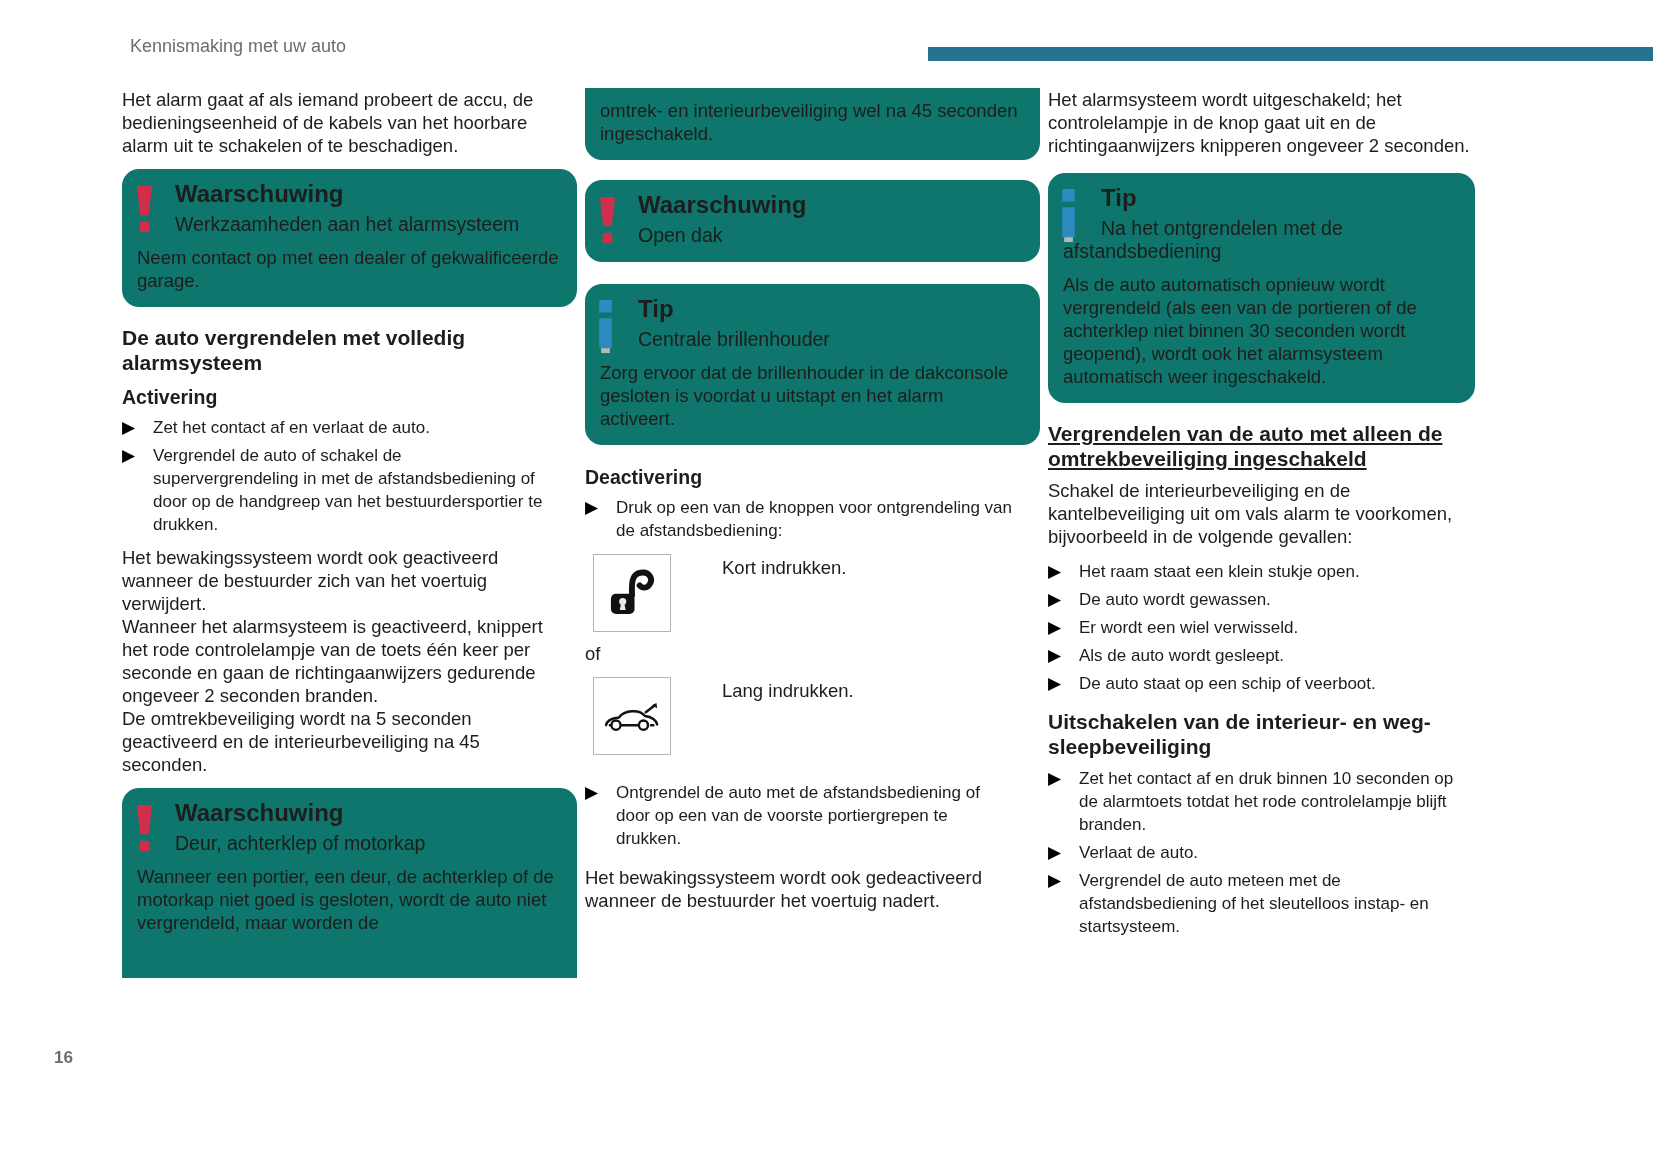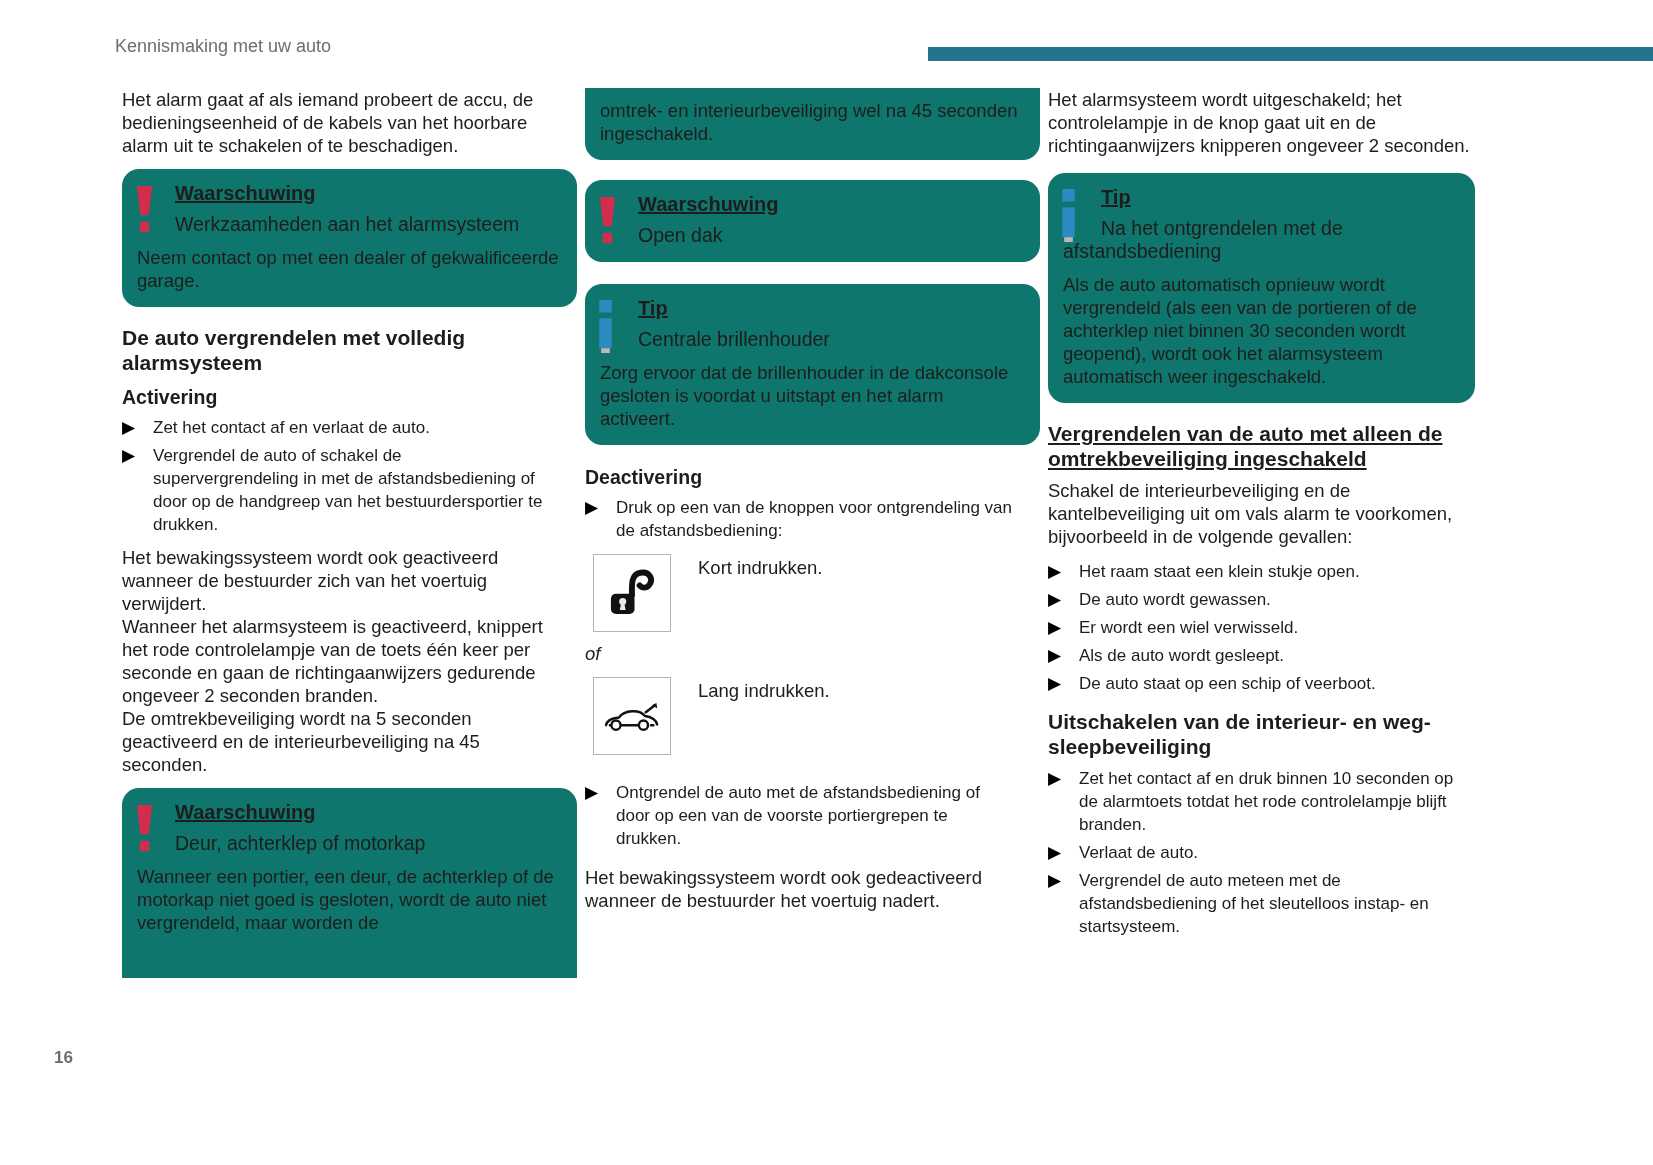--- a/index.html
+++ b/index.html
@@ -1,57 +1,57 @@
 <!DOCTYPE html>
 <html><head>
 <meta charset="utf-8">
 <style>
   html,body{margin:0;padding:0;}
   body{
     width:1653px;height:1165px;background:#ffffff;position:relative;
     font-family:"Liberation Sans", sans-serif;color:#1d1d1b;overflow:hidden;
   }
   
-  .header-title{position:absolute;left:115px;top:36px;font-size:18px;color:#6d6d6c;}
+  .header-title{position:absolute;left:130px;top:36px;font-size:18px;color:#6d6d6c;}
   .accent-bar{position:absolute;left:928px;right:0;top:47px;height:14px;background:#26738f;}
   
   .content{
     position:absolute;left:122px;top:88px;width:1353px;height:935px;overflow:hidden;
     display:grid;grid-template-columns:427px 427px 427px;column-gap:36px;align-items:start;
   }
   .col{min-width:0;}
   p.body{font-size:18.5px;line-height:23px;margin:0 0 12px 0;}
   .pre{white-space:pre-line;}
   h2.sect{font-size:21px;line-height:25px;margin:12px 0 8px 0;font-weight:bold;}
   h3.sub{font-size:19.5px;line-height:25px;margin:10px 0 6px 0;font-weight:bold;}
   
   .box{
     position:relative;background:#0f766e;border-radius:17px;
     margin:12px -28px 18px 0;padding:13px 18px 15px 15px;
   }
   .col3 .box{margin-right:0;}
-  .box-title{font-size:20px;line-height:23px;font-weight:bold;margin:0;text-indent:38px;text-decoration:underline;}
+  .box-title{font-size:24px;line-height:23px;font-weight:bold;margin:0;text-indent:38px;}
   .box-subtitle{font-size:19.5px;line-height:23px;font-weight:normal;margin:8px 0 0 0;text-indent:38px;}
   .box-body{font-size:18.5px;line-height:23px;margin:10px 0 0 0;}
   .box-icon{position:absolute;left:14px;top:16px;}
   .box.cont{border-radius:0 0 17px 17px;margin-top:0;padding-top:11px;}
   .box.clip{border-radius:17px 17px 0 0;padding-bottom:44px;margin-bottom:0;}
   
   ul.blist{list-style:none;margin:4px 0 10px 0;padding:0;}
   ul.blist li{display:flex;margin:5px 0;}
   .bm{flex:none;width:31px;font-size:17px;line-height:23px;color:#000;}
   .bt{font-size:17px;line-height:23px;min-width:0;}
   
-  .picto-row{display:flex;align-items:flex-start;margin:12px 0 10px 0;}
+  .picto-row{display:flex;align-items:flex-start;margin:12px 0 10px 0;gap:24px;}
   .picto{
     flex:none;width:76px;height:76px;margin-left:8px;background:#fff;
     border:1px solid #b5b5b2;display:flex;align-items:center;justify-content:center;
   }
   .picto-label{font-size:18.5px;line-height:23px;margin:2px 0 0 27px;}
-  .or-text{font-size:18.5px;line-height:23px;margin:8px 0;font-style:italic;}
+  .or-text{font-size:18.5px;line-height:23px;margin:8px 0;}
   
   .page-number{position:absolute;left:54px;top:1048px;font-size:17px;font-weight:bold;color:#6d6d6c;}
 </style>
 </head>
 <body>
 
 <div>
 
   <div class="header-title">Kennismaking met uw auto</div>
   <div class="accent-bar"></div>

